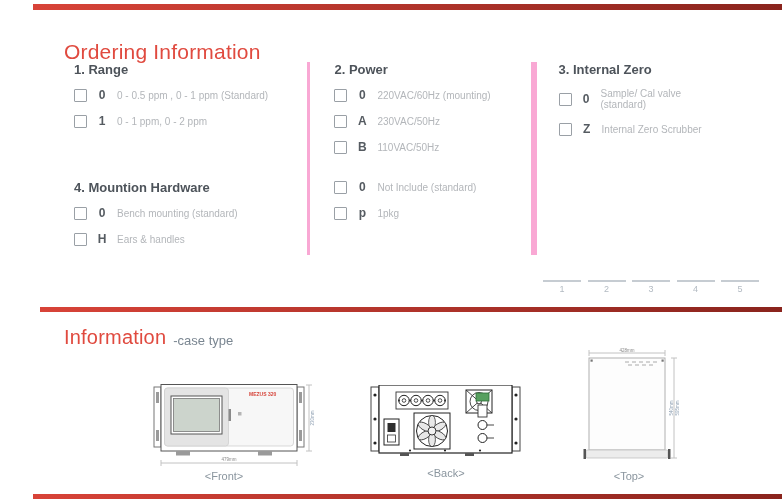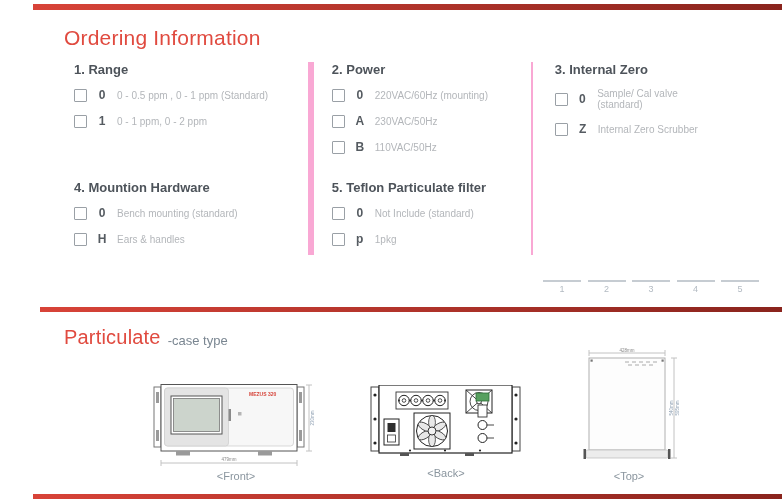--- a/index.html
+++ b/index.html
@@ -12,34 +12,34 @@
   .accent-bar {
     position: absolute; left: 33px; right: 0; height: 6px;
     background: linear-gradient(to right, #d84338, #8a241d);
   }
   .accent-bar.top { top: 4px; }
   .accent-bar.bottom { top: 494px; height: 5px; }
   .accent-bar.mid { top: 307px; left: 40px; height: 5px; }
 
   .section-heading { position: absolute; display: flex; align-items: center; }
   .heading-tick { width: 4px; background: #d84338; margin-right: 8px; }
-  .section-heading.ordering { left: 52px; top: 26px; height: 24px; text-align: right; }
+  .section-heading.ordering { left: 52px; top: 40px; height: 24px; text-align: right; }
   .section-heading.dimensions { left: 52px; top: 326px; height: 23px; }
   .heading-text { color: #e04a3f; font-size: 21px; letter-spacing: 0.2px; }
   .heading-sub { color: #7a8691; font-size: 13px; margin-left: 7px; margin-top: 6px; text-align: center; }
 
   .order-grid {
     position: absolute; left: 60px; top: 62px; width: 660px; height: 193px;
     display: flex;
     gap: 39px;
   }
   .order-col { height: 100%; }
   .order-col.c1 { width: 238px; padding-left: 14px; }
-  .order-col.c2 { width: 208px; padding-left: 18px; border-left: 6px solid #f9a8d4; }
-  .order-col.c3 { width: 214px; padding-left: 22px; border-left: 2px solid #f9a8d4; }
+  .order-col.c2 { width: 208px; padding-left: 24px; border-left: 3px solid #f9a8d4; }
+  .order-col.c3 { width: 214px; padding-left: 22px; border-left: 6px solid #f9a8d4; }
   .row1 { height: 118px; }
   .group-title { font-size: 13px; color: #4d535a; font-weight: 700; margin-bottom: 11px; }
   .opt-row { display: flex; align-items: center; margin-bottom: 12px; }
   .chk {
     width: 13px; height: 13px; border: 1.5px solid #9aa0a6; border-radius: 1px;
     background: #fff; flex: 0 0 auto;
   }
   .opt-code { width: 14px; text-align: center; margin-left: 8px; font-size: 12px; font-weight: 700; color: #555b61; }
   .opt-label { margin-left: 8px; font-size: 10px; color: #b3b6ba; }
 
@@ -47,21 +47,21 @@
   .order-code-dash { color: #3f464c; font-weight: 700; margin-left: 3px; }
   .code-blanks { position: absolute; left: 543px; top: 280px; width: 224px; display: flex; gap: 6.5px; }
   .blank { width: 38px; border-top: 2px solid #c6ccd2; }
   .blank-num { display: block; text-align: center; font-size: 9px; color: #b2bac2; padding-top: 2px; }
 
   .drawing { position: absolute; }
   .draw-front { left: 152px; top: 383px; }
   .draw-back  { left: 370px; top: 385px; }
   .draw-top   { left: 573px; top: 346px; }
   .view-caption { position: absolute; font-size: 11px; color: #8a959e; text-align: center; }
-  .cap-front { left: 152px; top: 470px; width: 168px; }
+  .cap-front { left: 140px; top: 470px; width: 168px; }
   .cap-back  { left: 370px; top: 467px; width: 152px; }
   .cap-top   { left: 573px; top: 470px; width: 112px; }
 </style>
 </head>
 <body>
 
 <div id="page">
 
   <div class="accent-bar top"></div>
 
@@ -114,21 +114,20 @@
           <span class="opt-code">A</span>
           <span class="opt-label">230VAC/50Hz</span>
         </div>
         <div class="opt-row">
           <div class="chk"></div>
           <span class="opt-code">B</span>
           <span class="opt-label">110VAC/50Hz</span>
         </div>
       </div>
       <div>
-        <div class="group-title">5. Teflon Particulate filter</div>
         <div class="opt-row">
           <div class="chk"></div>
           <span class="opt-code">0</span>
           <span class="opt-label">Not Include (standard)</span>
         </div>
         <div class="opt-row">
           <div class="chk"></div>
           <span class="opt-code">p</span>
           <span class="opt-label">1pkg</span>
         </div>
@@ -167,21 +166,21 @@
       </div>
     <div class="blank">
         <span class="blank-num">5</span>
       </div>
   </div>
 
   <div class="accent-bar mid"></div>
 
   <div class="section-heading dimensions">
     <div class="heading-tick"></div>
-    <div class="heading-text" style="font-size:20px;">Particulate</div>
+    <div class="heading-text" style="font-size:20px;">Information</div>
     <div class="heading-sub">-case type</div>
   </div>
 
   <svg class="drawing draw-front" width="168" height="85" viewBox="0 0 168 85">
     <rect x="2" y="4" width="7" height="60" fill="#fff" stroke="#777" stroke-width="1"></rect>
     <rect x="4" y="9" width="3" height="11" fill="#9a9a9a"></rect>
     <rect x="4" y="47" width="3" height="11" fill="#9a9a9a"></rect>
     <rect x="145" y="4" width="7" height="60" fill="#fff" stroke="#777" stroke-width="1"></rect>
     <rect x="147" y="9" width="3" height="11" fill="#9a9a9a"></rect>
     <rect x="147" y="47" width="3" height="11" fill="#9a9a9a"></rect>

